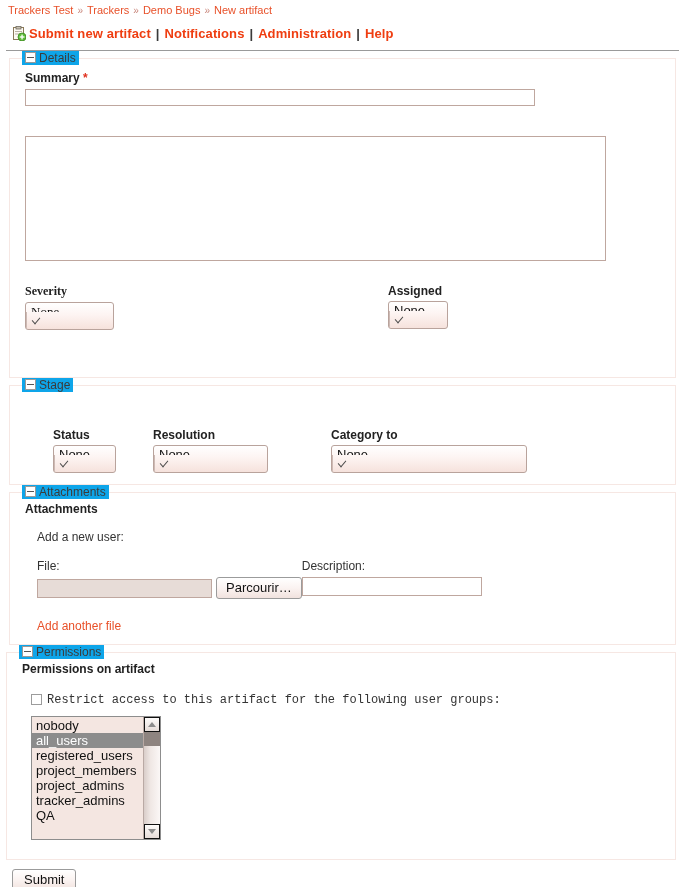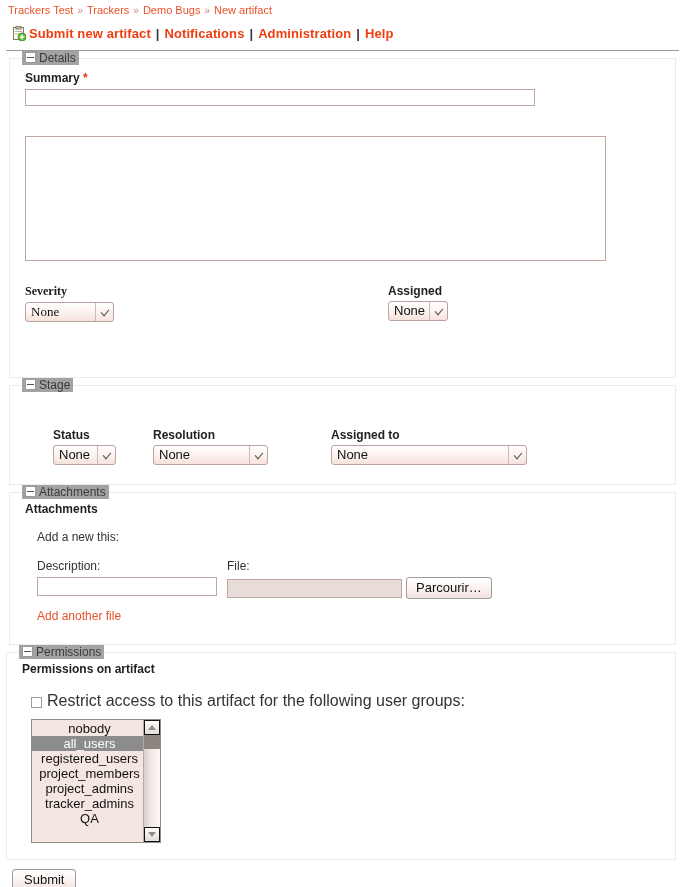--- a/index.html
+++ b/index.html
@@ -72,21 +72,21 @@
     border: 1px solid #f6e7e3;
     margin: 7px 9px 0 9px;
     padding: 0 0 6px 0;
     position: relative;
     background: #ffffff;
   }
   .fs > .legend {
     position: absolute;
     top: -8px;
     left: 12px;
-    background: #a3a3a3;
+    background: #0ea5e9;
     padding: 0 3px;
     font-size: 12px;
     color: #3b3b3b;
     white-space: nowrap;
     text-align: center;
   }
   .toggle {
     display: inline-block;
     width: 9px;
     height: 9px;
@@ -139,28 +139,29 @@
     box-sizing: border-box;
     padding: 2px 3px;
     resize: none;
     color: #222;
   }
 
   
   .sel {
     display: inline-flex;
     align-items: stretch;
-    height: 20px;
+    height: 28px;
     border: 1px solid #b9a39c;
     border-radius: 3px;
     background: linear-gradient(to bottom, #ffffff 0%, #fdf4f2 45%, #f6e2dc 100%);
     box-sizing: border-box;
     overflow: hidden;
     vertical-align: top;
     margin-top: 3px;
+    flex-direction: column;
   }
   .sel .val {
     flex: 1 1 auto;
     font-size: 13px;
     line-height: 18px;
     padding: 0 4px 0 5px;
     color: #111;
     white-space: nowrap;
     overflow: hidden;
   }
@@ -236,21 +237,20 @@
     display: flex;
     box-sizing: border-box;
     margin-top: 9px;
     margin-left: 9px;
     font-size: 13px;
   }
   .listbox .opts {
     flex: 1 1 auto;
     padding-top: 1px;
     overflow: hidden;
-    text-align: center;
   }
   .listbox .opt {
     line-height: 15px;
     padding-left: 4px;
     color: #111;
     white-space: nowrap;
   }
   .listbox .opt.selected {
     background: #8c8c8c;
     color: #ffffff;
@@ -373,70 +373,70 @@
       <div class="fcol" style="width:178px;">
         <span class="lbl-bold">Resolution</span>
         <div class="sel w-resolution">
           <span class="val">None</span>
           <span class="arrowbox">
               <i class="chev"></i>
             </span>
         </div>
       </div>
       <div class="fcol">
-        <span class="lbl-bold">Assigned to</span>
+        <span class="lbl-bold">Category to</span>
         <div class="sel w-assigned">
           <span class="val">None</span>
           <span class="arrowbox">
               <i class="chev"></i>
             </span>
         </div>
       </div>
     </div>
   </div>
 </div>
 
 <div class="fs" style="height:145px;">
   <div class="legend">
     <span class="toggle"></span><span>Attachments</span>
   </div>
   <div class="fs-inner" style="padding-top:9px;">
     <span class="lbl-bold">Attachments</span>
 
     <div class="attach-inner">
-      <div class="plain" style="margin-top:14px;">Add a new this:</div>
+      <div class="plain" style="margin-top:14px;">Add a new user:</div>
 
       <div style="display:flex; margin-top:15px; align-items:flex-start;">
-        <div style="width:190px;">
-          <div class="plain">Description:</div>
-          <input class="txt" type="text" style="width: 180px; height: 19px; margin-top: 4px;" value="">
-        </div>
         <div>
           <div class="plain">File:</div>
           <div style="display:flex; align-items:center; margin-top:4px;">
             <div class="file-disabled"></div>
             <button class="btn" style="margin-left:4px;">Parcourir…</button>
           </div>
         </div>
-      </div>
-
-      <a href="#" class="link-add" style="display:inline-block; margin-top:10px;">Add another file</a>
+        <div style="width:190px;">
+          <div class="plain">Description:</div>
+          <input class="txt" type="text" style="width: 180px; height: 19px; margin-top: 4px;" value="">
+        </div>
+      </div>
+
+      <a href="#" class="link-add" style="display:inline-block; margin-top:20px;">Add another file</a>
     </div>
   </div>
 </div>
 
 <div class="fs" style="height:200px;margin-left:6px;">
   <div class="legend">
     <span class="toggle"></span><span>Permissions</span>
   </div>
   <div class="fs-inner" style="padding-top:9px;">
     <span class="lbl-bold">Permissions on artifact</span>
 
     <div style="margin-top:16px; padding-left:9px;">
-      <span class="chk"></span><span class="plain" style="font-size:16px;">Restrict access to this artifact for the following user groups:</span>
+      <span class="chk"></span><span class="plain" style="font-size:12px;font-family:Liberation Mono, monospace;">Restrict access to this artifact for the following user groups:</span>
     </div>
 
     <div class="listbox">
       <div class="opts">
         <div class="opt">nobody</div>
         <div class="opt selected">all_users</div>
         <div class="opt">registered_users</div>
         <div class="opt">project_members</div>
         <div class="opt">project_admins</div>
         <div class="opt">tracker_admins</div>

